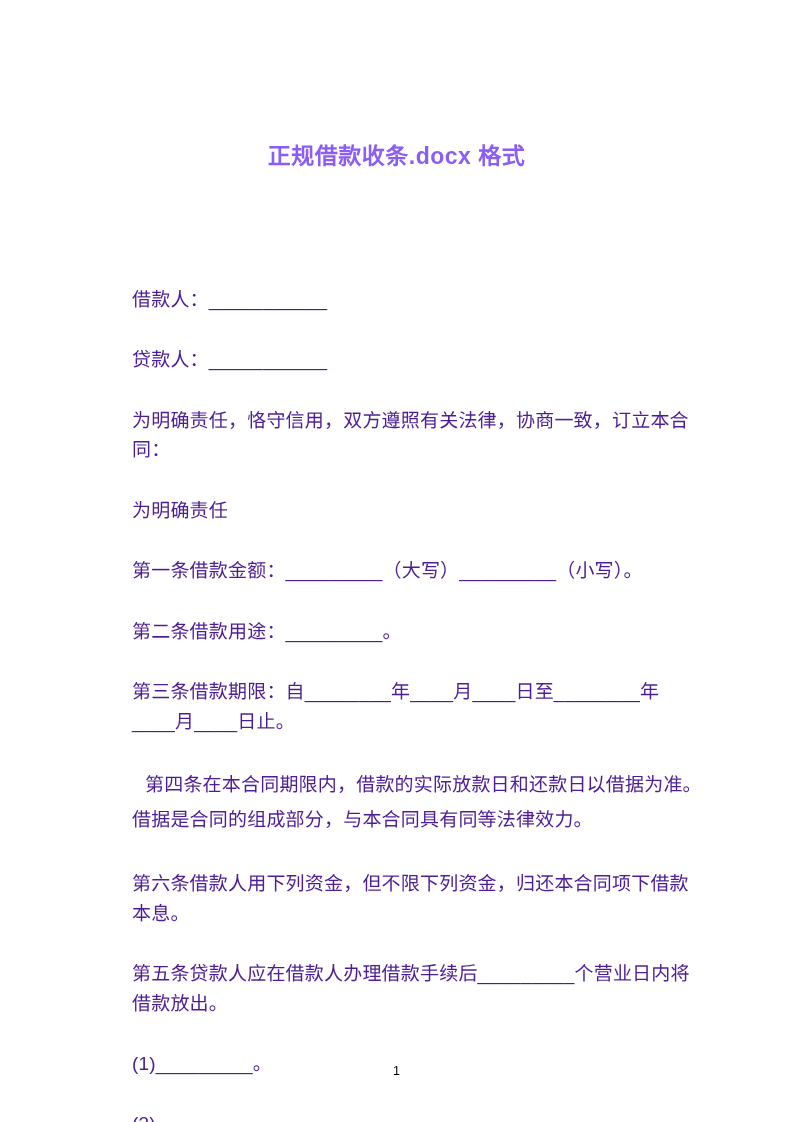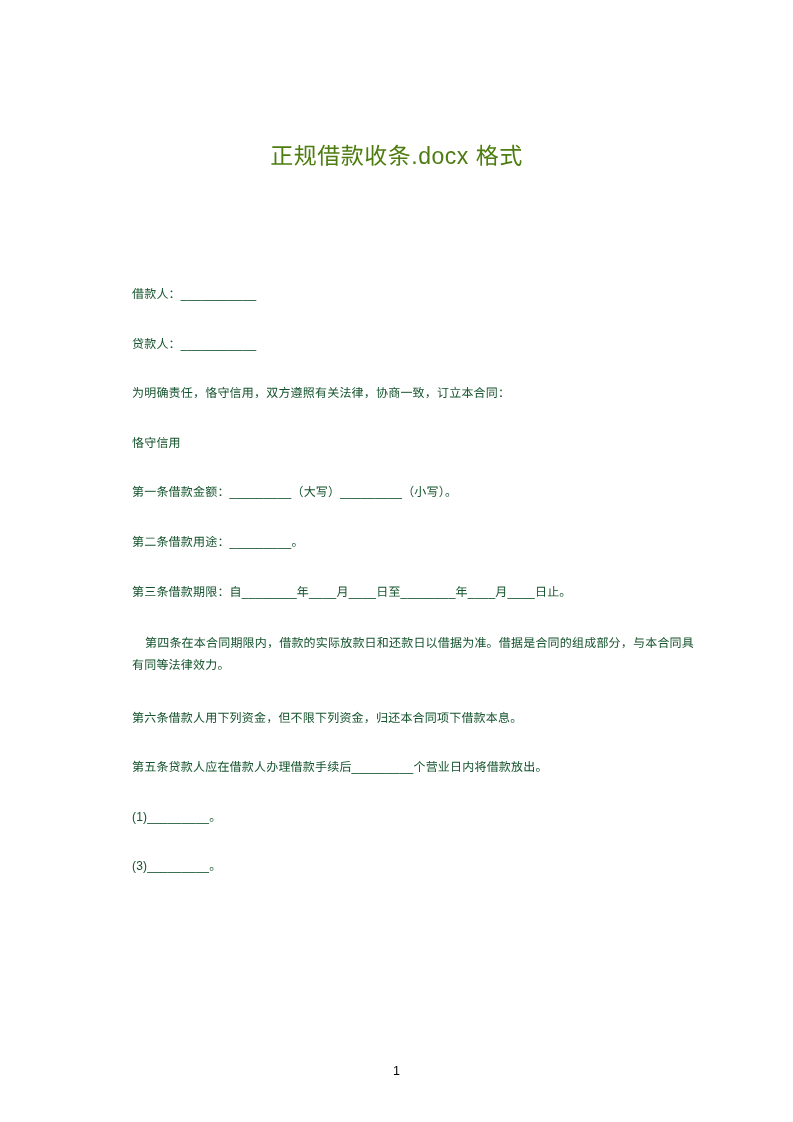--- a/index.html
+++ b/index.html
@@ -23,35 +23,35 @@
     background: #ffffff;
     overflow: hidden;
   }
   .doc-title {
     position: absolute;
     top: 137px;
     left: 0;
     width: 793px;
     text-align: center;
     font-size: 23px;
-    font-weight: normal;
+    font-weight: bold;
     letter-spacing: 0.5px;
-    color: #4d7c0f;
+    color: #8b5cf6;
   }
   .body-block {
     position: absolute;
     top: 285px;
     left: 132px;
     width: 570px;
   }
   .para {
-    font-size: 12px;
+    font-size: 19px;
     line-height: 1.55;
     margin: 0 0 31px 0;
-    color: #14532d;
+    color: #4c1d95;
     letter-spacing: 0.2px;
   }
   .para.tight {
   }
   .para.multiline {
     text-indent: 13px;
     line-height: 1.85;
     margin-bottom: 32px;
   }
   .page-number {
@@ -68,21 +68,21 @@
 <body>
 
 <div class="page">
 
   <div class="doc-title">正规借款收条.docx 格式</div>
 
   <div class="body-block">
     <p class="para">借款人：___________</p>
     <p class="para">贷款人：___________</p>
     <p class="para">为明确责任，恪守信用，双方遵照有关法律，协商一致，订立本合同：</p>
-    <p class="para">恪守信用</p>
+    <p class="para">为明确责任</p>
     <p class="para">第一条借款金额：_________（大写）_________（小写）。</p>
     <p class="para">第二条借款用途：_________。</p>
     <p class="para tight">第三条借款期限：自________年____月____日至________年____月____日止。</p>
     <p class="para multiline">第四条在本合同期限内，借款的实际放款日和还款日以借据为准。借据是合同的组成部分，与本合同具有同等法律效力。</p>
     <p class="para">第六条借款人用下列资金，但不限下列资金，归还本合同项下借款本息。</p>
     <p class="para">第五条贷款人应在借款人办理借款手续后_________个营业日内将借款放出。</p>
     <p class="para">(1)_________。</p>
     <p class="para">(3)_________。</p>
   </div>
 

